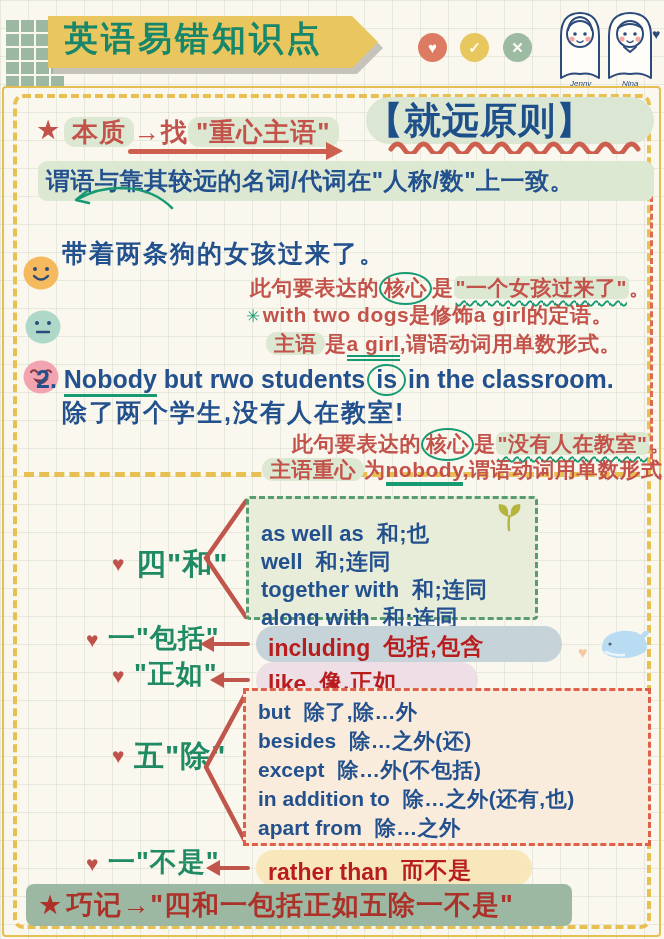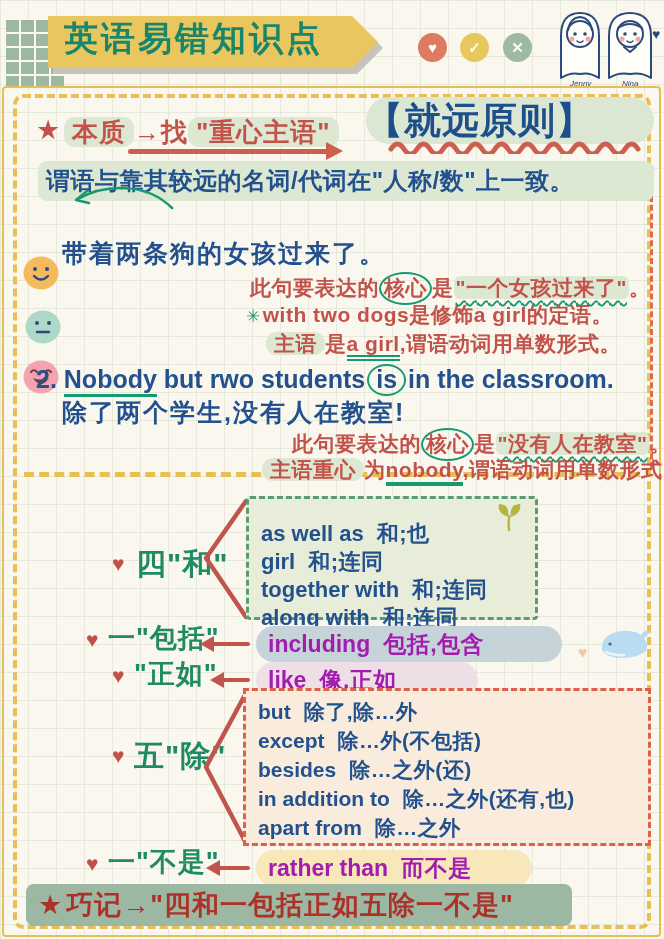--- a/index.html
+++ b/index.html
@@ -72,22 +72,22 @@
   .mini-heart{color:#c0504a;font-size:21px;font-weight:bold;}
   .green-box{left:246px;top:496px;width:292px;height:124px;background:#e8edda;border:3px dashed #5a9c72;
     border-radius:4px;box-sizing:border-box;padding:21px 12px;}
   .red-box{left:243px;top:688px;width:408px;height:158px;background:#f9ecdc;border:3px dashed #df6049;
     border-radius:0;box-sizing:border-box;padding:6px 12px;}
   .box-row{display:flex;align-items:baseline;gap:13px;font-weight:bold;color:#23518e;}
   .green-box .box-row{font-size:22px;line-height:28px;}
   .red-box .box-row{font-size:21px;line-height:29px;}
   .box-en{white-space:nowrap;}
   .box-zh{white-space:nowrap;letter-spacing:.5px;}
-  .pill{border-radius:18px;display:flex;align-items:center;gap:13px;padding:0 12px;height:36px;
-    font-weight:bold;color:#a21caf;font-size:23px;white-space:nowrap;}
+  .pill{border-radius:18px;display:flex;align-items:flex-end;gap:13px;padding:0 12px;height:36px;
+    font-weight:bold;color:#b91c1c;font-size:23px;white-space:nowrap;}
   .pill-including{left:256px;top:626px;width:282px;background:#c6d3d9;}
   .pill-like{left:256px;top:662px;width:198px;background:#eedee6;}
   .pill-rather{left:256px;top:850px;width:252px;background:#f7e7bb;}
   .larrow{height:4px;background:#c0564b;border-radius:2px;}
   .larrow::before{content:"";position:absolute;left:-14px;top:-6px;border:8px solid transparent;border-right:14px solid #c0564b;}
   .peach-heart{color:#f6c8a2;font-size:16px;}
 
   .footer-banner{left:26px;top:884px;width:546px;height:42px;background:#9cb8a2;border-radius:8px;
     display:flex;align-items:center;padding:0 12px;box-sizing:border-box;gap:4px;}
   .footer-star{color:#ac3129;font-size:27px;font-weight:bold;}
@@ -218,21 +218,21 @@
   <span class="abs g-label" style="left:136px;top:544px;font-size:30px;">四"和"</span>
   <svg class="abs" style="left:196px;top:498px;" width="54" height="122" viewBox="0 0 54 122">
     <path d="M50,3 L10,60 L50,119" fill="none" stroke="#c0564b" stroke-width="4.5" stroke-linecap="round" stroke-linejoin="round"></path>
   </svg>
   <div class="abs green-box">
     <div class="box-row">
       <span class="box-en">as well as</span>
       <span class="box-zh">和;也</span>
     </div>
     <div class="box-row">
-      <span class="box-en">girl</span>
+      <span class="box-en">well</span>
       <span class="box-zh">和;连同</span>
     </div>
     <div class="box-row">
       <span class="box-en">together with</span>
       <span class="box-zh">和;连同</span>
     </div>
     <div class="box-row">
       <span class="box-en">along with</span>
       <span class="box-zh">和;连同</span>
     </div>
@@ -270,26 +270,26 @@
   <span class="abs g-label" style="left:134px;top:736px;font-size:30px;">五"除"</span>
   <svg class="abs" style="left:196px;top:690px;" width="54" height="156" viewBox="0 0 54 156">
     <path d="M50,3 L10,77 L50,153" fill="none" stroke="#c0564b" stroke-width="4.5" stroke-linecap="round" stroke-linejoin="round"></path>
   </svg>
   <div class="abs red-box">
     <div class="box-row">
       <span class="box-en">but</span>
       <span class="box-zh">除了,除…外</span>
     </div>
     <div class="box-row">
+      <span class="box-en">besides</span>
+      <span class="box-zh">除…之外(还)</span>
+    </div>
+    <div class="box-row">
       <span class="box-en">except</span>
       <span class="box-zh">除…外(不包括)</span>
-    </div>
-    <div class="box-row">
-      <span class="box-en">besides</span>
-      <span class="box-zh">除…之外(还)</span>
     </div>
     <div class="box-row">
       <span class="box-en">in addition to</span>
       <span class="box-zh">除…之外(还有,也)</span>
     </div>
     <div class="box-row">
       <span class="box-en">apart from</span>
       <span class="box-zh">除…之外</span>
     </div>
   </div>

